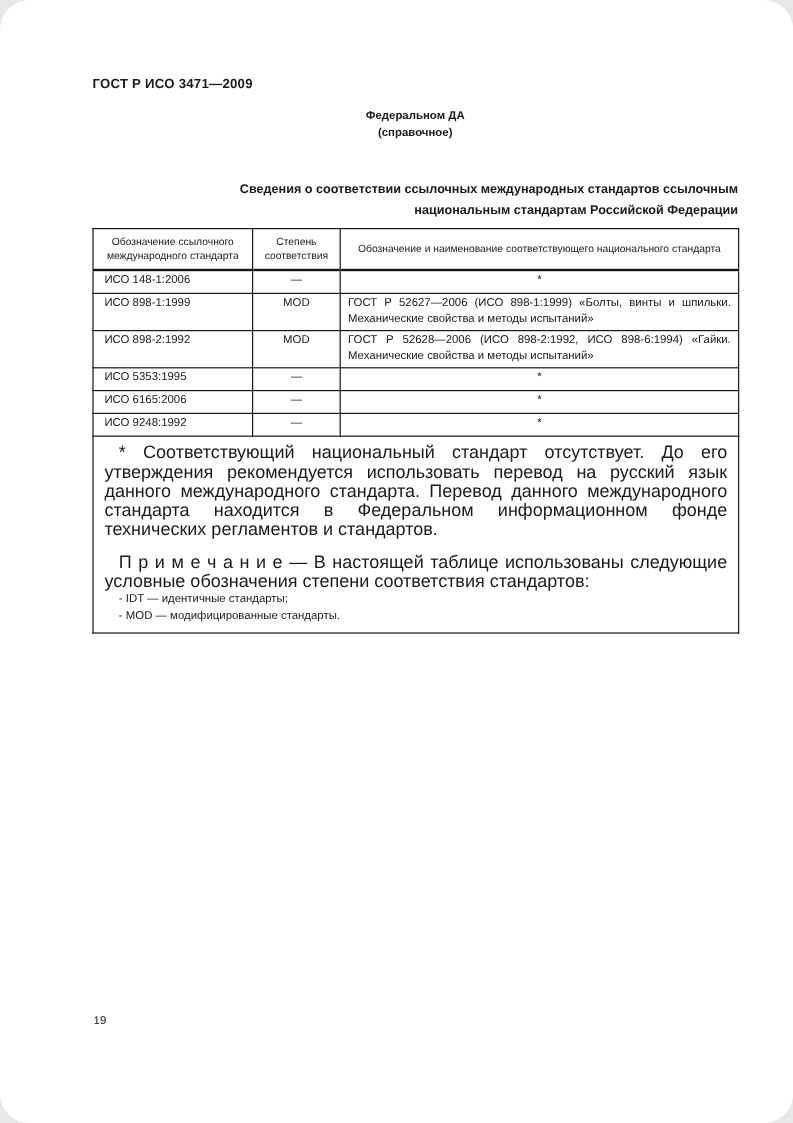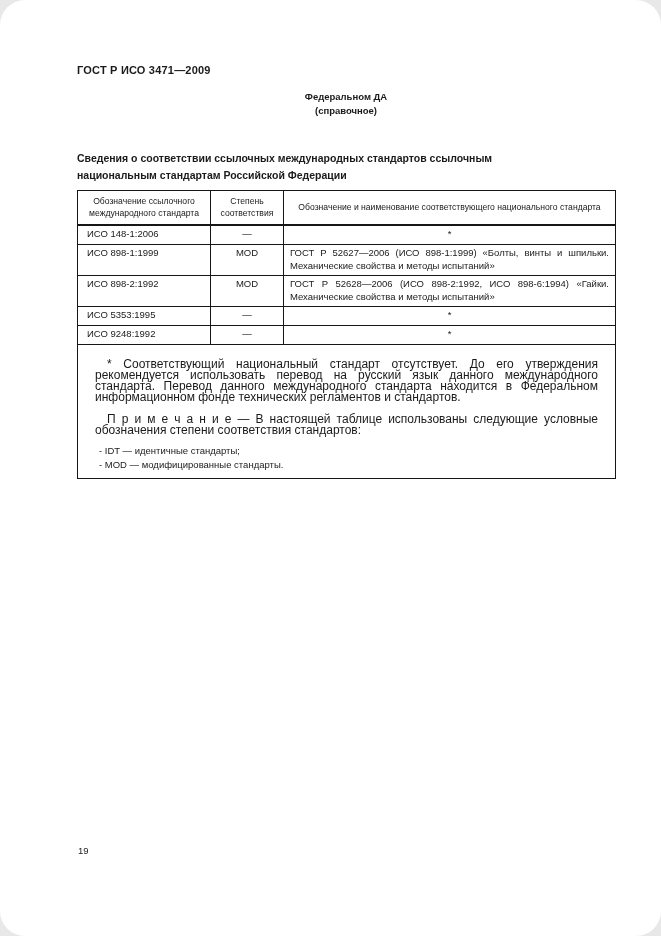--- a/index.html
+++ b/index.html
@@ -33,21 +33,21 @@
   }
   .appendix {
     margin-top: 13px;
     text-align: center;
     font-size: 9.5px;
     font-weight: bold;
     line-height: 14px;
   }
   .section-title {
     margin: 32px 0 0 0;
-    text-align: left;
+    text-align: right;
     font-size: 10.5px;
     font-weight: bold;
     line-height: 16.5px;
   }
   .table-label {
     margin-top: 13px;
     font-size: 9.5px;
     line-height: 12px;
   }
   table.std-table {
@@ -85,23 +85,23 @@
   .std-table td.c3 {
     text-align: justify;
   }
   .std-table td.center {
     text-align: center;
   }
   .std-table td.footnote-cell {
     padding: 6px 9px 7px 9px;
   }
   .fn {
-    margin: 8px;
-    font-size: 12px;
-    line-height: 11px;
+    margin: 0;
+    font-size: 15px;
+    line-height: 16px;
     text-align: justify;
     text-indent: 12px;
   }
   .fn.note {
     margin-top: 11px;
   }
   .note-item {
     margin-left: 12px;
     font-size: 9.5px;
     line-height: 13.5px;
@@ -161,20 +161,25 @@
           <td class="c1">ИСО 898-2:1992</td>
           <td class="c2">MOD</td>
           <td class="c3">ГОСТ Р 52628—2006 (ИСО 898-2:1992, ИСО 898-6:1994) «Гайки. Механические свойства и методы испытаний»</td>
         </tr>
         <tr>
           <td class="c1">ИСО 5353:1995</td>
           <td class="c2">—</td>
           <td class="c3 center">*</td>
         </tr>
         <tr>
+          <td class="c1">ИСО 6165:2006</td>
+          <td class="c2">—</td>
+          <td class="c3 center">*</td>
+        </tr>
+        <tr>
           <td class="c1">ИСО 9248:1992</td>
           <td class="c2">—</td>
           <td class="c3 center">*</td>
         </tr>
         <tr>
           <td class="footnote-cell" colspan="3">
             <p class="fn">* Соответствующий национальный стандарт отсутствует. До его утверждения рекомендуется использовать перевод на русский язык данного международного стандарта. Перевод данного международного стандарта находится в Федеральном информационном фонде технических регламентов и стандартов.</p>
             <p class="fn note">П р и м е ч а н и е — В настоящей таблице использованы следующие условные обозначения степени соответствия стандартов:</p>
             <div class="note-item">- IDT — идентичные стандарты;</div>
             <div class="note-item">- MOD — модифицированные стандарты.</div>

